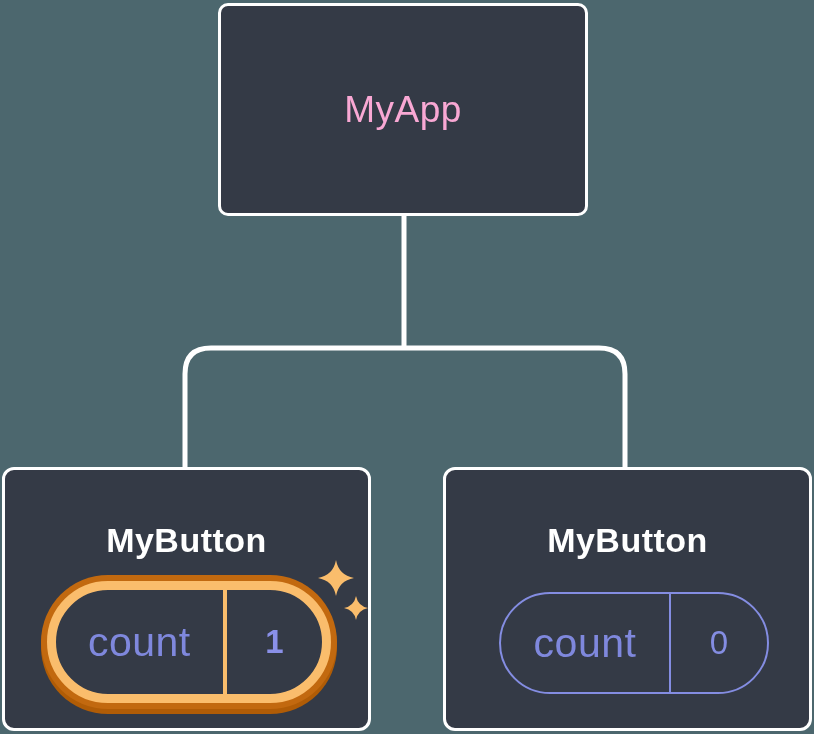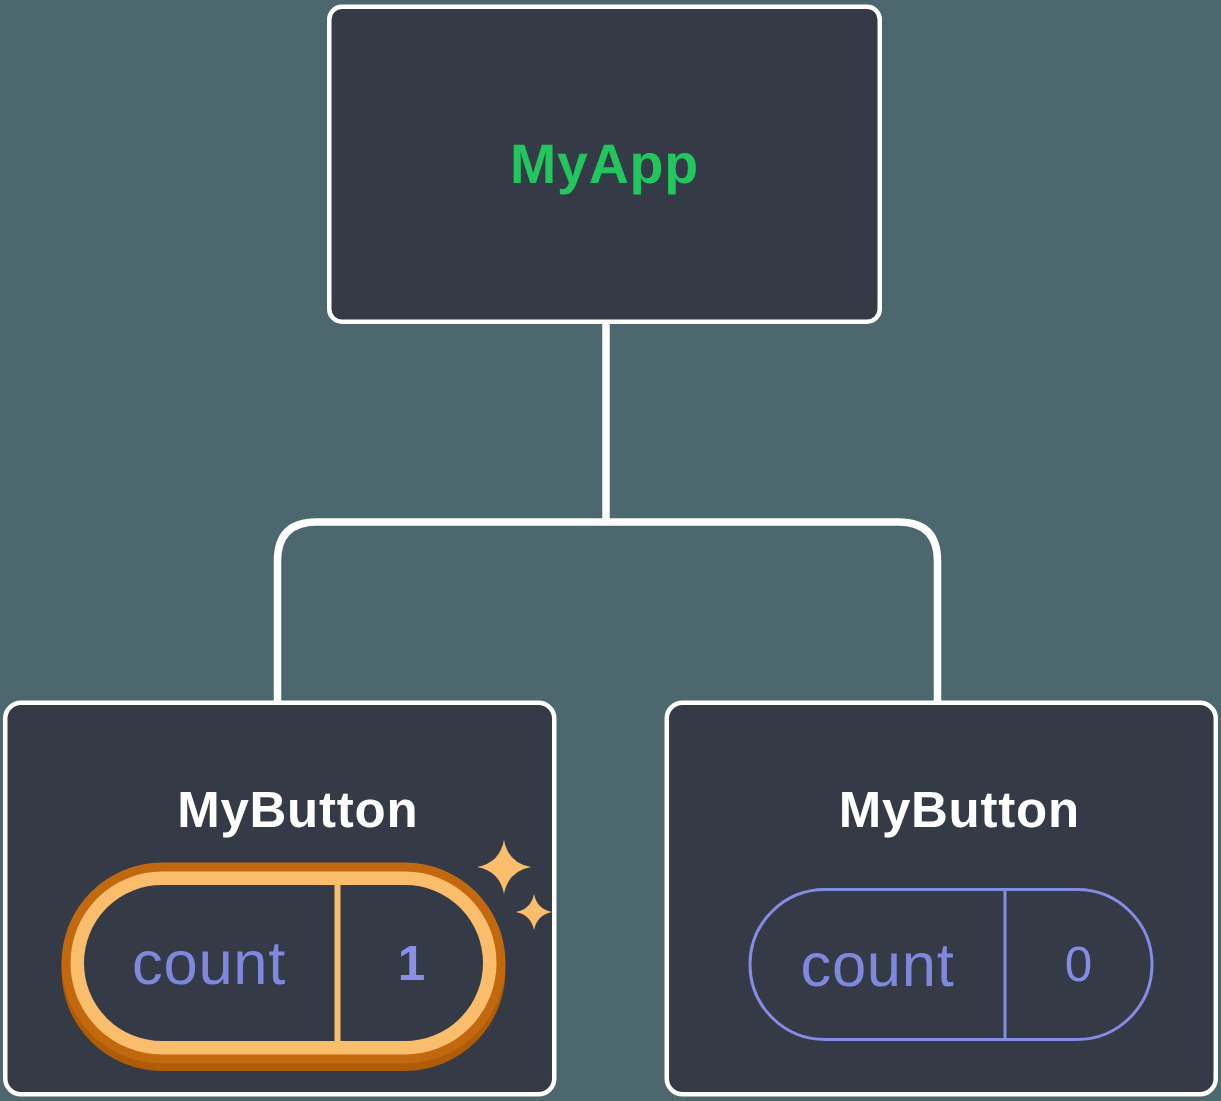--- a/index.html
+++ b/index.html
@@ -31,43 +31,42 @@
   }
   .root-node {
     left: 218px; top: 3px;
     width: 370px; height: 213px;
     border-radius: 10px;
     display: flex;
     align-items: center;
     justify-content: center;
   }
   .root-label {
-    color: #22c55e;
+    color: #f9a8d4;
     font-size: 37px;
-    font-weight: 700;
+    font-weight: 400;
     letter-spacing: 0.5px;
   }
   .child-node {
     top: 467px;
     width: 369px; height: 264px;
     border-radius: 12px;
   }
   .child-left  { left: 2px; }
   .child-right { left: 443px; }
   .child-title {
     position: absolute;
     top: 51px;
     left: 0;
     width: 100%;
     text-align: center;
     color: #FFFFFF;
     font-size: 34px;
     font-weight: 600;
     letter-spacing: 0.5px;
-    padding-left: 12px;
   }
   .state-pill {
     position: absolute;
     box-sizing: border-box;
     display: flex;
     align-items: stretch;
     border-radius: 999px;
     background: #343A46;
     overflow: hidden;
   }

